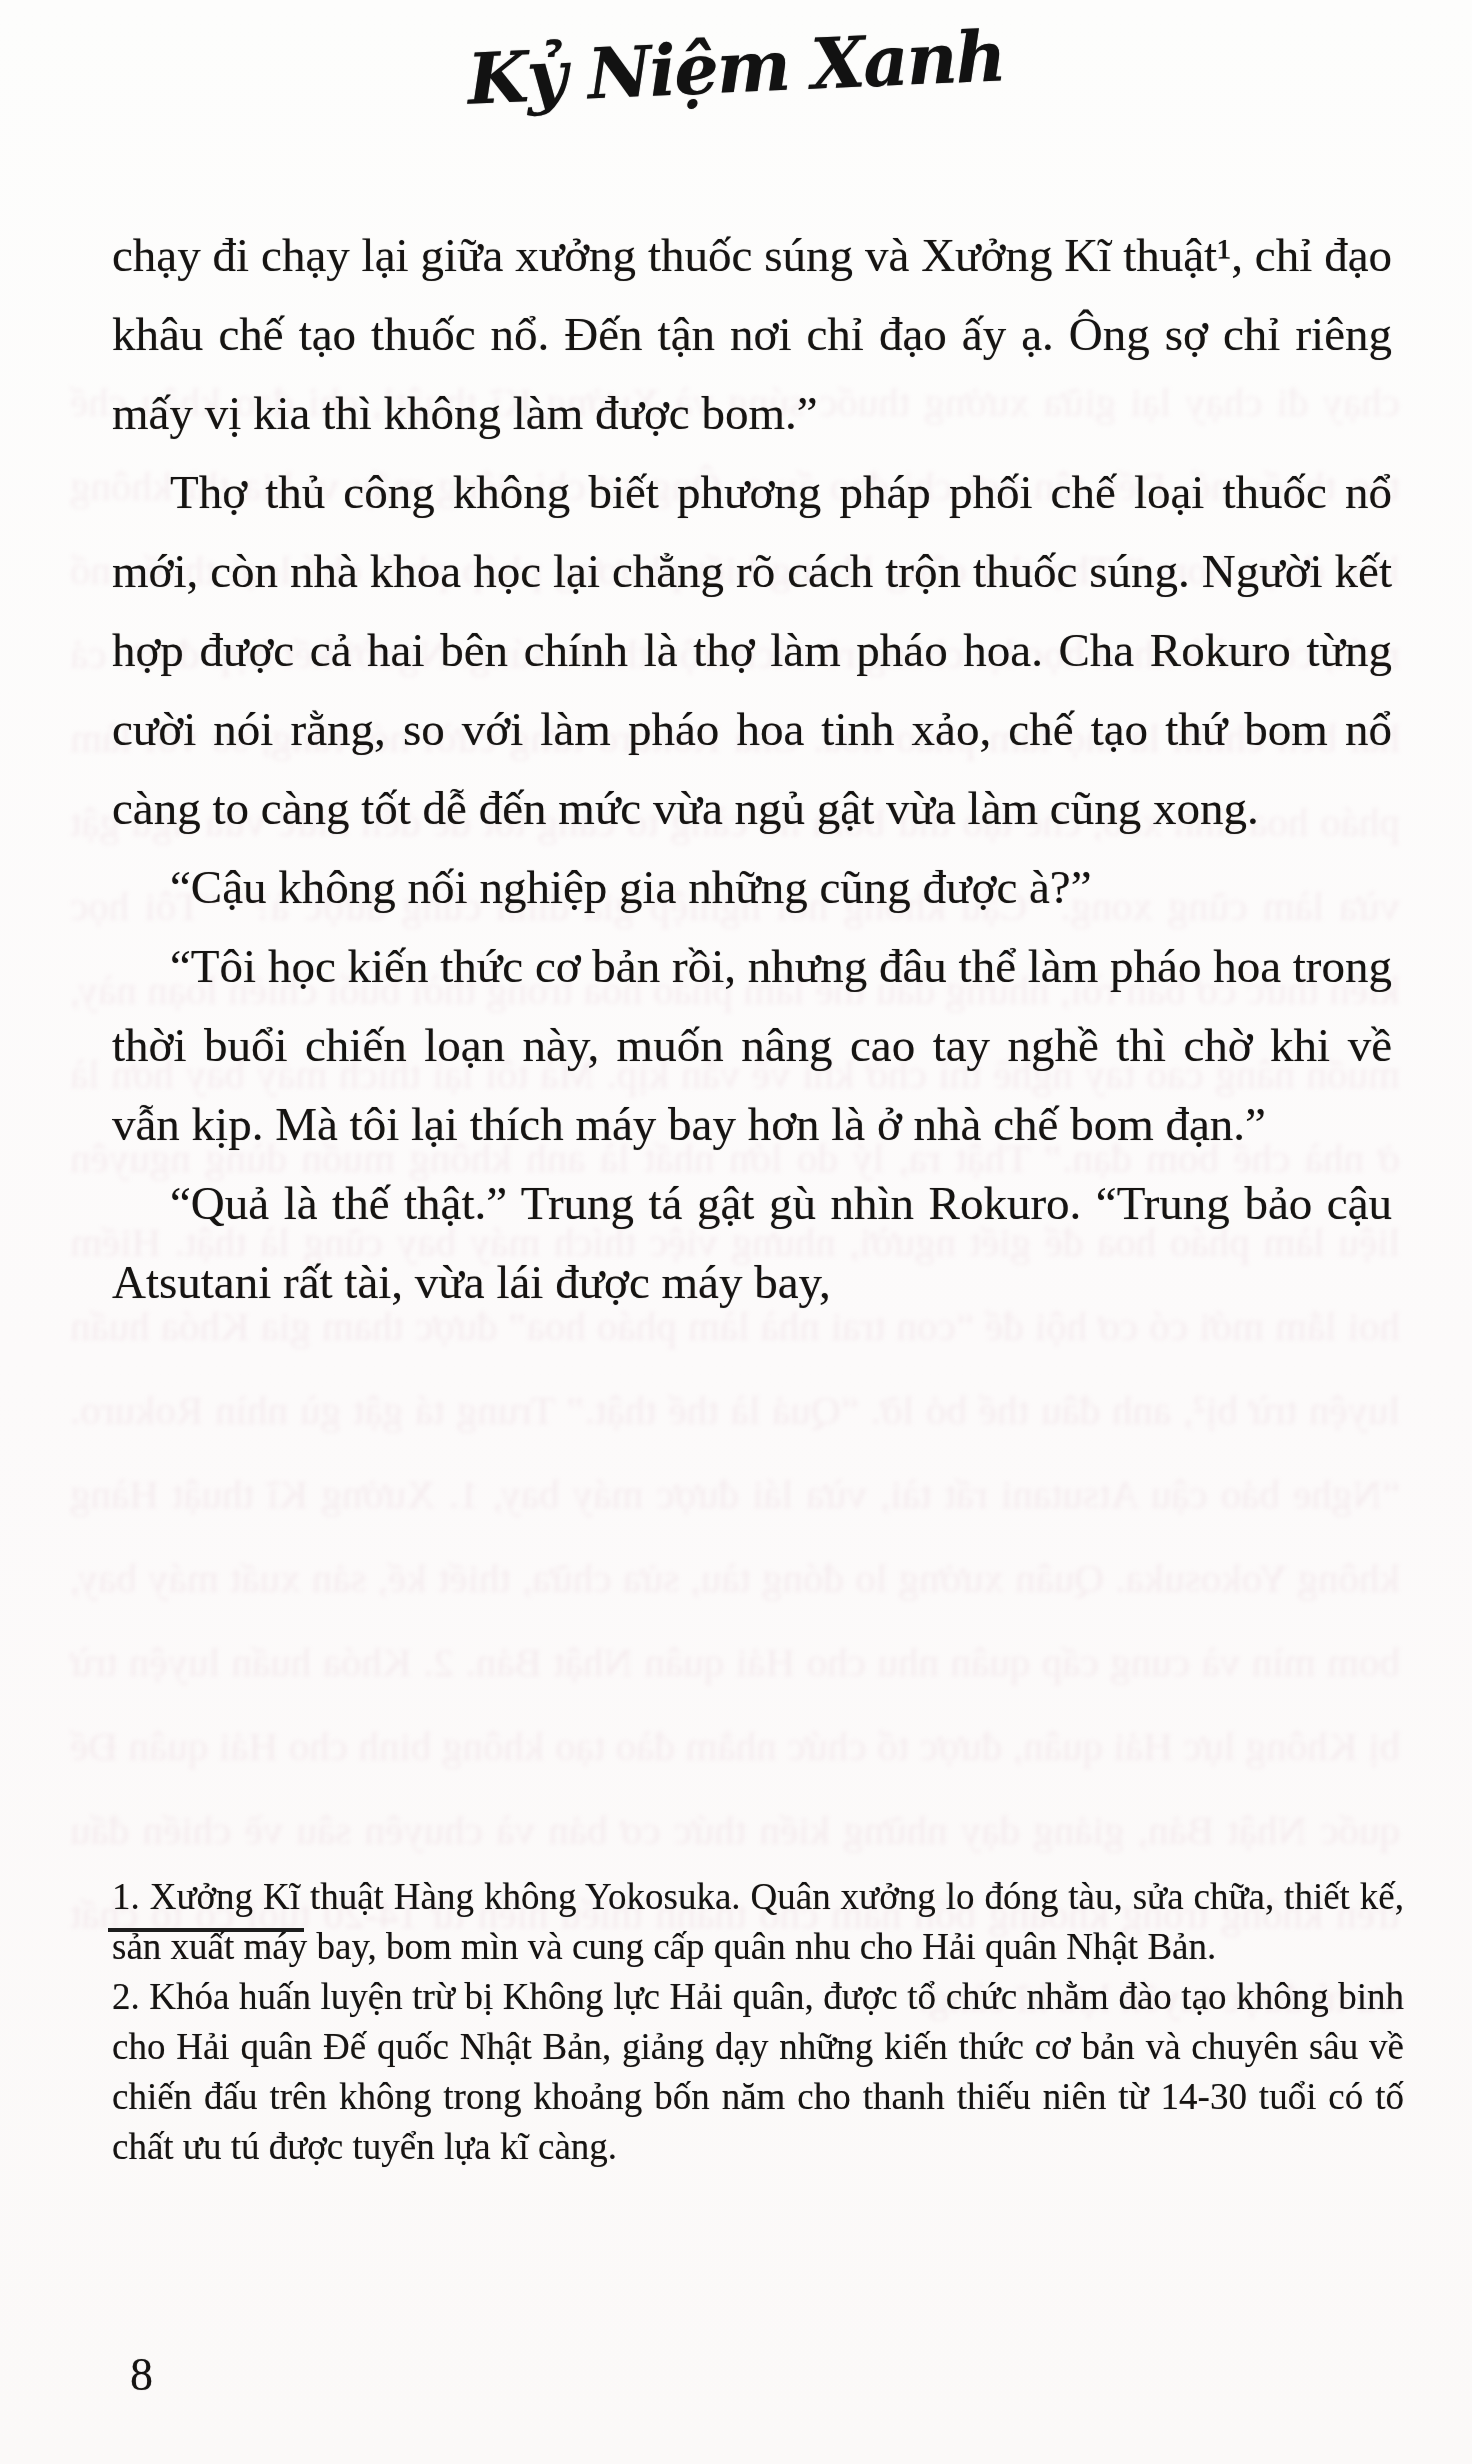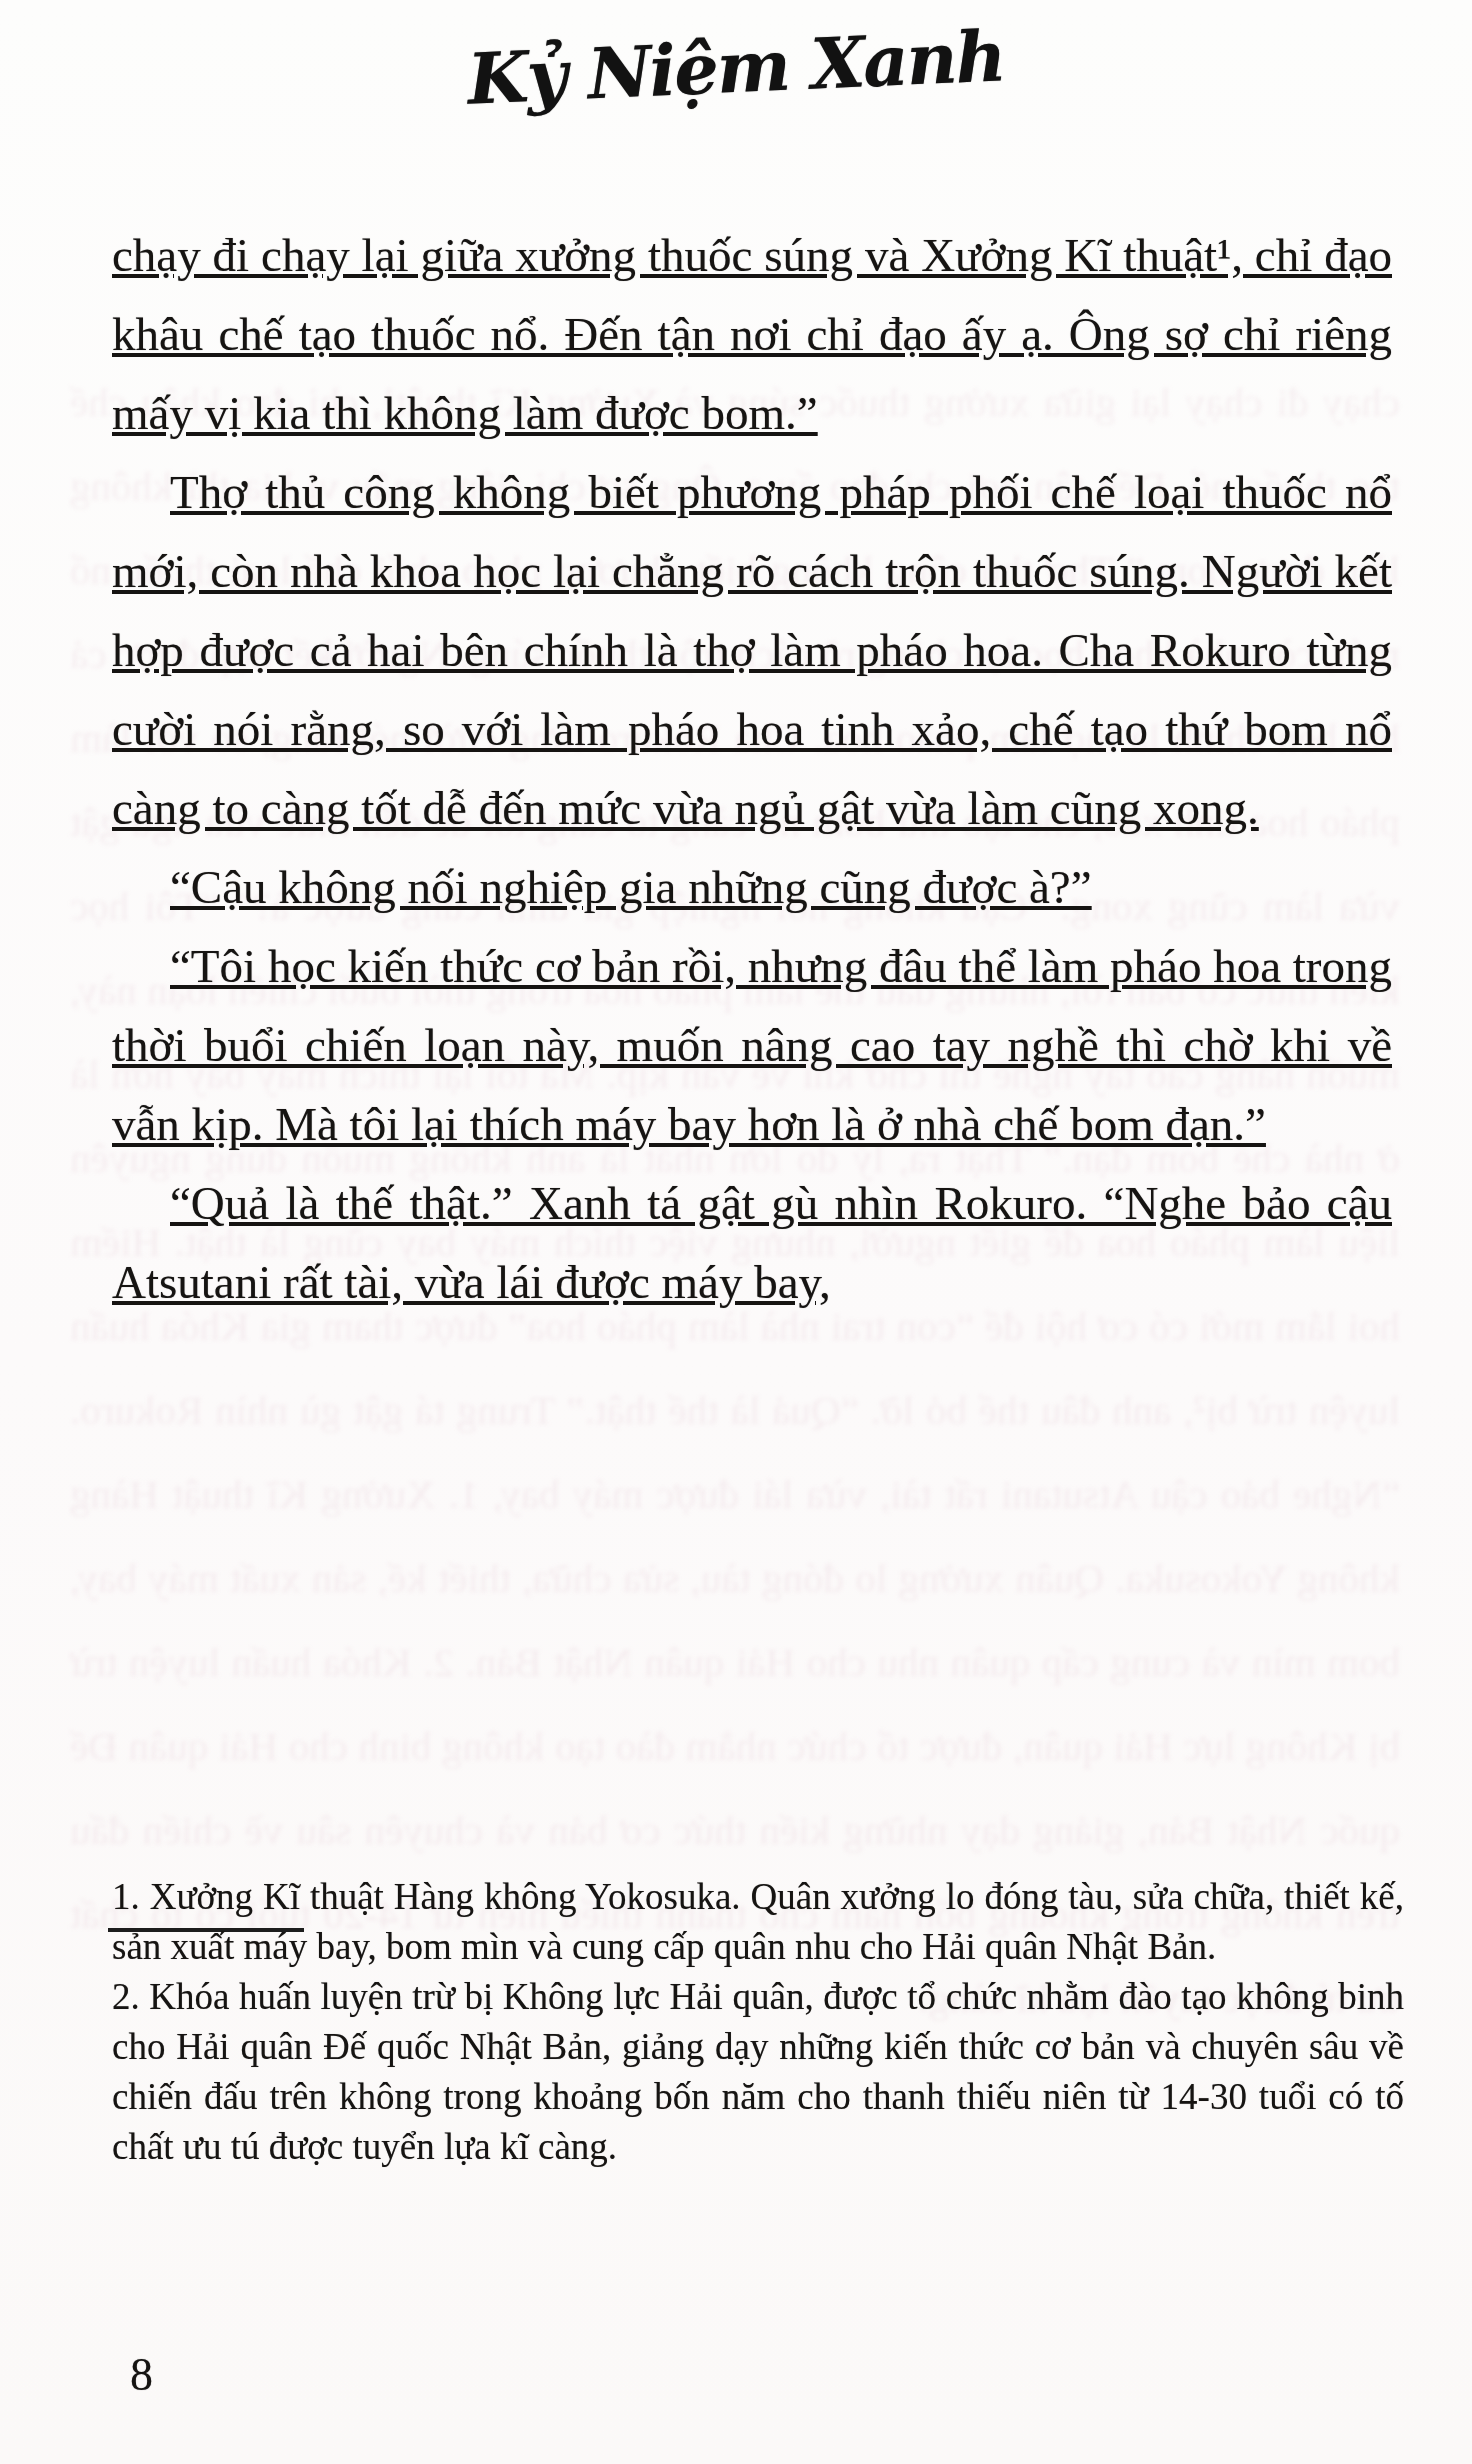--- a/index.html
+++ b/index.html
@@ -54,21 +54,20 @@
 
   .body-text {
     position: absolute;
     top: 216px;
     left: 112px;
     width: 1280px;
     font-size: 47px;
     line-height: 79px;
     text-align: justify;
     text-shadow: 0 0 1px rgba(10,10,10,0.40);
-    text-decoration: underline;
   }
   .body-text p {
     margin: 0;
     padding: 0;
   }
   .body-text p.indent {
     text-indent: 58px;
   }
 
   .footnote-rule {
@@ -111,21 +110,21 @@
 
   <div class="showthrough">chạy đi chạy lại giữa xưởng thuốc súng và Xưởng Kĩ thuật¹, chỉ đạo khâu chế tạo thuốc nổ. Đến tận nơi chỉ đạo ấy ạ. Ông sợ chỉ riêng mấy vị kia thì không làm được bom.” Thợ thủ công không biết phương pháp phối chế loại thuốc nổ mới, còn nhà khoa học lại chẳng rõ cách trộn thuốc súng. Người kết hợp được cả hai bên chính là thợ làm pháo hoa. Cha Rokuro từng cười nói rằng, so với làm pháo hoa tinh xảo, chế tạo thứ bom nổ càng to càng tốt dễ đến mức vừa ngủ gật vừa làm cũng xong. “Cậu không nối nghiệp gia đình cũng được à?” “Tôi học kiến thức cơ bản rồi, nhưng đâu thể làm pháo hoa trong thời buổi chiến loạn này, muốn nâng cao tay nghề thì chờ khi về vẫn kịp. Mà tôi lại thích máy bay hơn là ở nhà chế bom đạn.” Thật ra, lý do lớn nhất là anh không muốn dùng nguyên liệu làm pháo hoa để giết người, nhưng việc thích máy bay cũng là thật. Hiếm hoi lắm mới có cơ hội để “con trai nhà làm pháo hoa” được tham gia Khóa huấn luyện trừ bị², anh đâu thể bỏ lỡ. “Quả là thế thật.” Trung tá gật gù nhìn Rokuro. “Nghe bảo cậu Atsutani rất tài, vừa lái được máy bay, 1. Xưởng Kĩ thuật Hàng không Yokosuka. Quân xưởng lo đóng tàu, sửa chữa, thiết kế, sản xuất máy bay, bom mìn và cung cấp quân nhu cho Hải quân Nhật Bản. 2. Khóa huấn luyện trừ bị Không lực Hải quân, được tổ chức nhằm đào tạo không binh cho Hải quân Đế quốc Nhật Bản, giảng dạy những kiến thức cơ bản và chuyên sâu về chiến đấu trên không trong khoảng bốn năm cho thanh thiếu niên từ 14-20 tuổi có tố chất ưu tú được tuyển lựa kĩ càng.</div>
 
   <div class="header-title">Kỷ Niệm Xanh</div>
 
   <div class="body-text">
     <p>chạy đi chạy lại giữa xưởng thuốc súng và Xưởng Kĩ thuật¹, chỉ đạo khâu chế tạo thuốc nổ. Đến tận nơi chỉ đạo ấy ạ. Ông sợ chỉ riêng mấy vị kia thì không làm được bom.”</p>
     <p class="indent">Thợ thủ công không biết phương pháp phối chế loại thuốc nổ mới, còn nhà khoa học lại chẳng rõ cách trộn thuốc súng. Người kết hợp được cả hai bên chính là thợ làm pháo hoa. Cha Rokuro từng cười nói rằng, so với làm pháo hoa tinh xảo, chế tạo thứ bom nổ càng to càng tốt dễ đến mức vừa ngủ gật vừa làm cũng xong.</p>
     <p class="indent">“Cậu không nối nghiệp gia những cũng được à?”</p>
     <p class="indent">“Tôi học kiến thức cơ bản rồi, nhưng đâu thể làm pháo hoa trong thời buổi chiến loạn này, muốn nâng cao tay nghề thì chờ khi về vẫn kịp. Mà tôi lại thích máy bay hơn là ở nhà chế bom đạn.”</p>
-    <p class="indent">“Quả là thế thật.” Xanh tá gật gù nhìn Rokuro. “Nghe bảo cậu Atsutani rất tài, vừa lái được máy bay,</p>
+    <p class="indent">“Quả là thế thật.” Trung tá gật gù nhìn Rokuro. “Trung bảo cậu Atsutani rất tài, vừa lái được máy bay,</p>
   </div>
 
   <div class="footnote-rule"></div>
 
   <div class="footnotes">
     <p>1. Xưởng Kĩ thuật Hàng không Yokosuka. Quân xưởng lo đóng tàu, sửa chữa, thiết kế, sản xuất máy bay, bom mìn và cung cấp quân nhu cho Hải quân Nhật Bản.</p>
     <p>2. Khóa huấn luyện trừ bị Không lực Hải quân, được tổ chức nhằm đào tạo không binh cho Hải quân Đế quốc Nhật Bản, giảng dạy những kiến thức cơ bản và chuyên sâu về chiến đấu trên không trong khoảng bốn năm cho thanh thiếu niên từ 14-30 tuổi có tố chất ưu tú được tuyển lựa kĩ càng.</p>
   </div>
 
   <div class="page-number">8</div>

